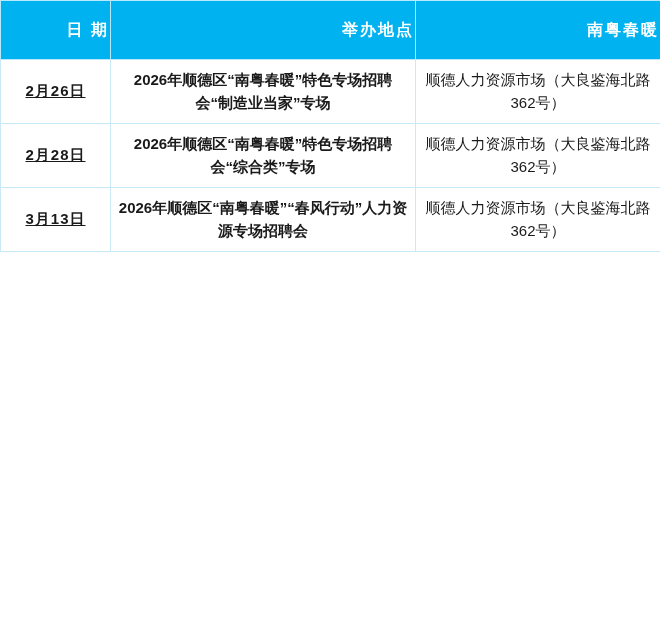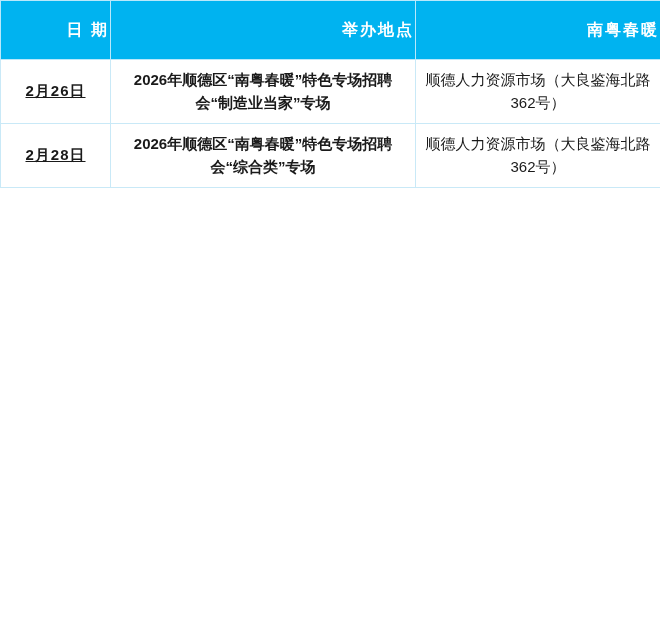--- a/index.html
+++ b/index.html
@@ -92,15 +92,20 @@
       <tr class="row-odd">
         <td class="date-cell">2月26日</td>
         <td class="name-cell">2026年顺德区“南粤春暖”特色专场招聘会“制造业当家”专场</td>
         <td class="place-cell">顺德人力资源市场（大良鉴海北路362号）</td>
       </tr>
       <tr class="row-odd">
         <td class="date-cell">2月28日</td>
         <td class="name-cell">2026年顺德区“南粤春暖”特色专场招聘会“综合类”专场</td>
         <td class="place-cell">顺德人力资源市场（大良鉴海北路362号）</td>
       </tr>
+      <tr class="row-odd">
+        <td class="date-cell">3月13日</td>
+        <td class="name-cell">2026年顺德区“南粤春暖”“春风行动”人力资源专场招聘会</td>
+        <td class="place-cell">顺德人力资源市场（大良鉴海北路362号）</td>
+      </tr>
     </tbody>
   </table>
 </div>
 
 </body></html>

